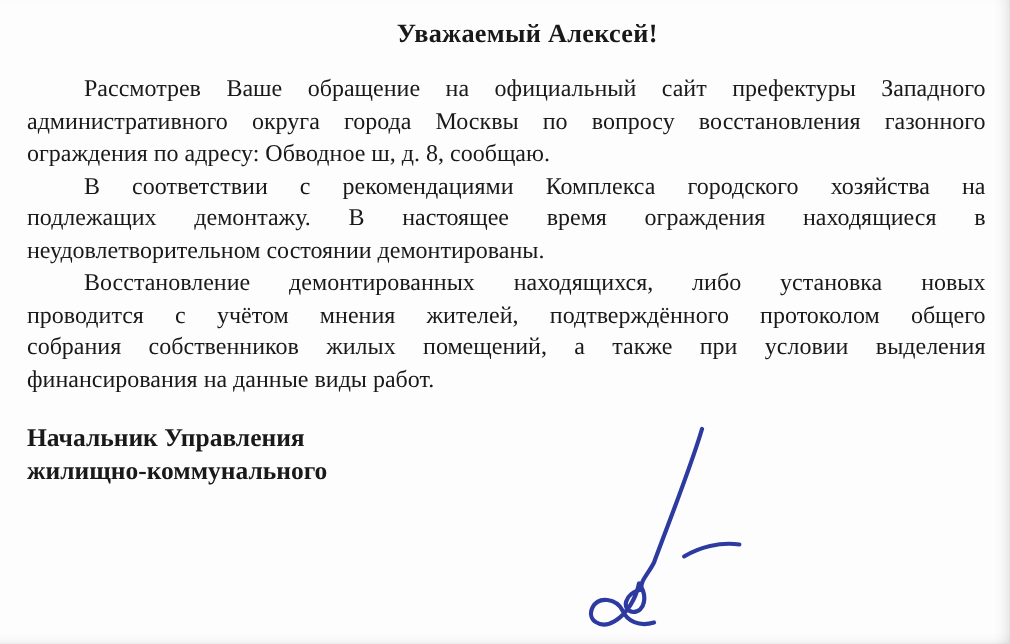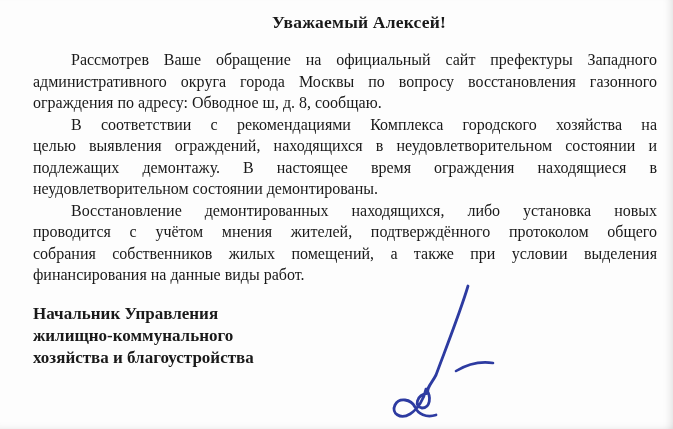--- a/index.html
+++ b/index.html
@@ -10,21 +10,21 @@
   }
   .page {
     position: relative;
     width: 673px; height: 429px;
     background: #fdfdfd;
     color: #191919;
     overflow: hidden;
     box-shadow: inset -9px 0 10px -8px rgba(0,0,0,0.14),
                 inset 0 -7px 9px -8px rgba(0,0,0,0.10);
   }
-  .content { padding: 10px 16px 0 18px; margin-left: 15px; }
+  .content { padding: 10px 16px 0 18px; }
   .title {
     text-align: center;
     font-weight: 700;
     font-size: 17.5px;
     line-height: 24px;
     transform: translateX(14px);
     letter-spacing: 0.2px;
   }
   .body-text { margin-top: 15px; }
   .para { margin: 0; }
@@ -60,39 +60,37 @@
     <div class="body-text">
 
       <div class="para">
         <div class="line indent">Рассмотрев Ваше обращение на официальный сайт префектуры Западного</div>
         <div class="line">административного округа города Москвы по вопросу восстановления газонного</div>
         <div class="line last">ограждения по адресу: Обводное ш, д. 8, сообщаю.</div>
       </div>
 
       <div class="para">
         <div class="line indent">В соответствии с рекомендациями Комплекса городского хозяйства на</div>
-        <div class="line">целью выявления ограждений, находящихся в неудовлетворительном состоянии и</div>
         <div class="line">подлежащих демонтажу. В настоящее время ограждения находящиеся в</div>
         <div class="line last">неудовлетворительном состоянии демонтированы.</div>
       </div>
 
       <div class="para">
         <div class="line indent">Восстановление демонтированных находящихся, либо установка новых</div>
         <div class="line">проводится с учётом мнения жителей, подтверждённого протоколом общего</div>
         <div class="line">собрания собственников жилых помещений, а также при условии выделения</div>
         <div class="line last">финансирования на данные виды работ.</div>
       </div>
 
     </div>
 
     <div class="sign-row">
       <div class="position-lines">
         <div>Начальник Управления</div>
         <div>жилищно-коммунального</div>
-        <div>хозяйства и благоустройства</div>
       </div>
     </div>
 
   </div>
 
   <svg class="signature-svg" width="140" height="142" viewBox="0 0 140 142">
     <path d="M82 3 C74 30, 58 70, 50 92 C46 100, 40 105, 42 110 C30 112, 28 124, 36 125 C44 125, 46 114, 40 106 C38 116, 32 126, 24 131 C14 137, 5 130, 9 122 C13 114, 25 116, 29 124 C32 131, 40 135, 50 132" fill="none" stroke="#2d3ba1" stroke-width="2.8" stroke-linecap="round" stroke-linejoin="round"></path>
     <path d="M70 88 C80 82, 94 78, 107 80" fill="none" stroke="#2d3ba1" stroke-width="2.6" stroke-linecap="round"></path>
   </svg>
 </div>

